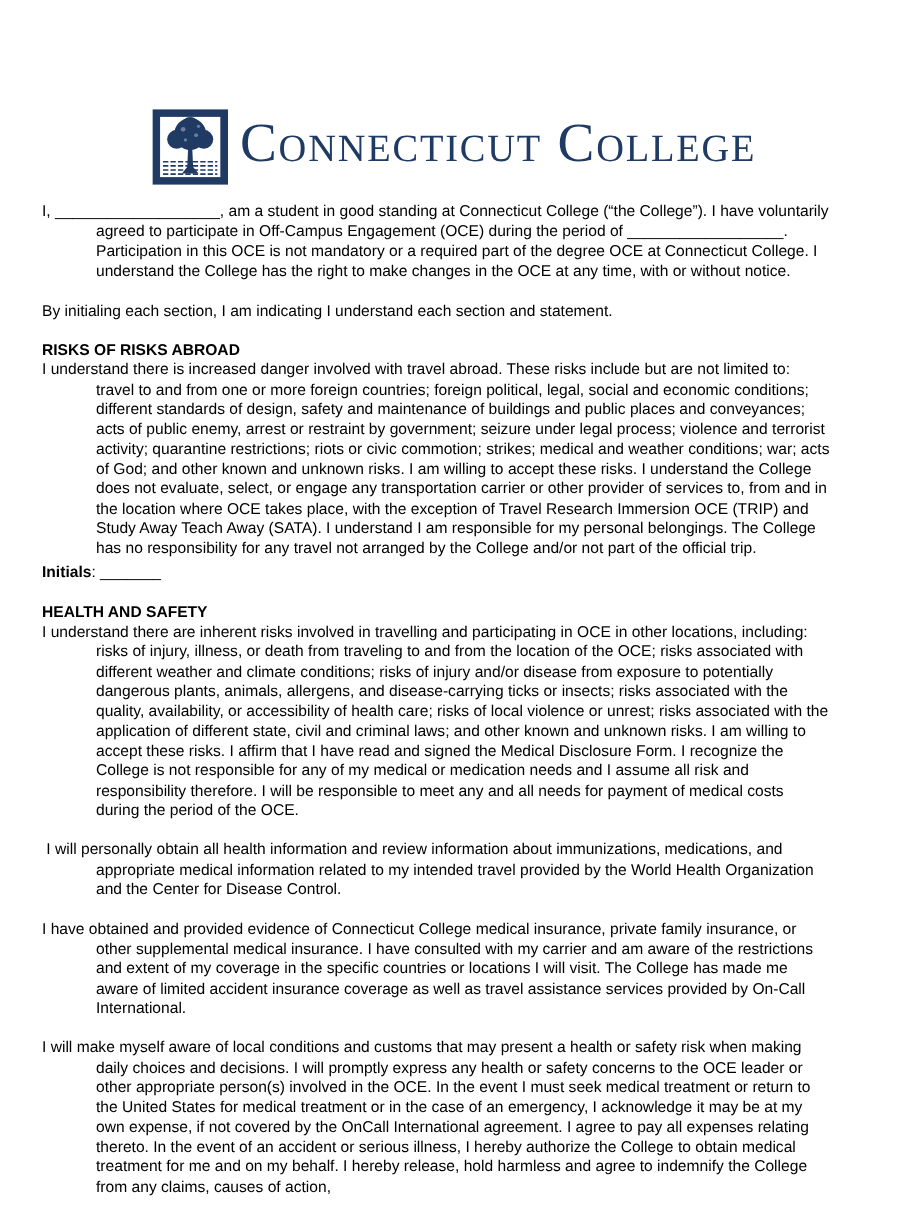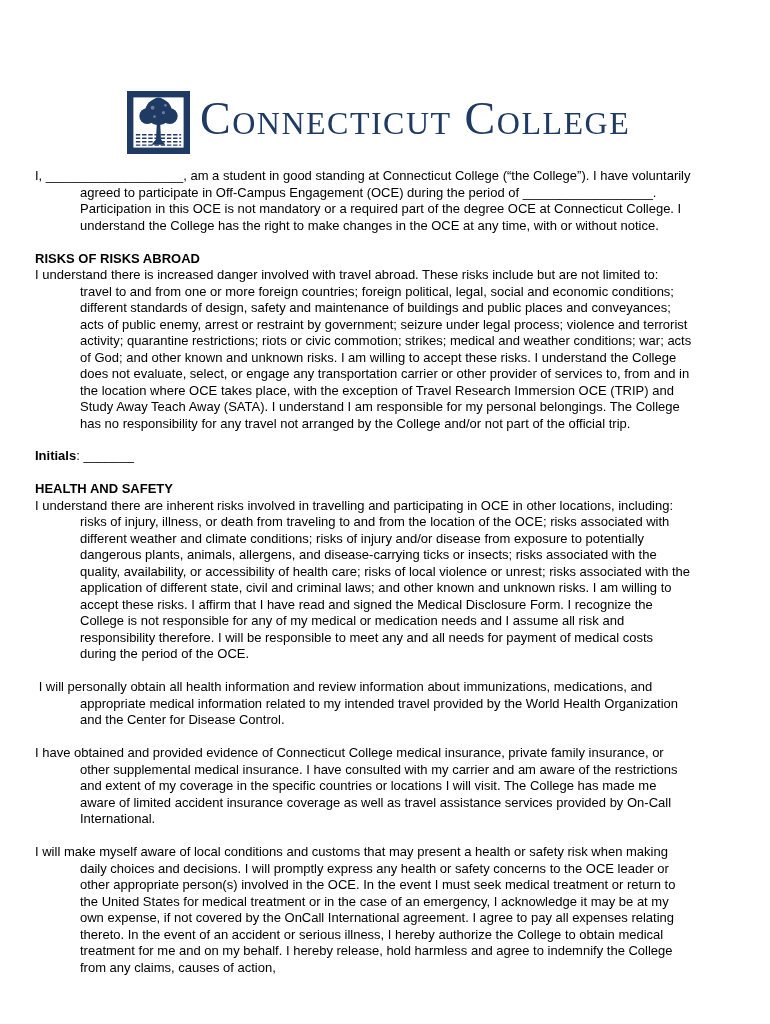--- a/index.html
+++ b/index.html
@@ -44,21 +44,21 @@
   .body-text {
     font-size: 13px;
     line-height: 16.5px;
     margin: 0 0 16.5px 0;
     white-space: pre-wrap;
   }
   .hanging {
     padding-left: 45px;
     text-indent: -45px;
   }
-  .no-gap { margin-bottom: 16px; }
+  .no-gap { margin-bottom: 4px; }
   .section-heading {
     font-size: 13px;
     font-weight: bold;
     line-height: 16.5px;
     margin: 0;
     white-space: pre-wrap;
   }
   .initials-line {
     font-size: 13px;
     line-height: 16.5px;
@@ -87,20 +87,21 @@
         <circle cx="28" cy="26" r="1.4" fill="#ffffff" opacity="0.35"></circle>
         <circle cx="39" cy="14.5" r="1.4" fill="#ffffff" opacity="0.35"></circle>
       </svg>
     </div>
     <div class="wordmark">Connecticut College</div>
   </div>
 
 
   <p class="body-text hanging">I, ___________________, am a student in good standing at Connecticut College (“the College”). I have voluntarily agreed to participate in Off-Campus Engagement (OCE) during the period of __________________. Participation in this OCE is not mandatory or a required part of the degree OCE at Connecticut College. I understand the College has the right to make changes in the OCE at any time, with or without notice.</p>
 
+  <p class="body-text">By initialing each section, I am indicating I understand each section and statement.</p>
 
   <h2 class="section-heading">RISKS OF RISKS ABROAD</h2>
   <p class="body-text hanging no-gap">I understand there is increased danger involved with travel abroad. These risks include but are not limited to: travel to and from one or more foreign countries; foreign political, legal, social and economic conditions; different standards of design, safety and maintenance of buildings and public places and conveyances; acts of public enemy, arrest or restraint by government; seizure under legal process; violence and terrorist activity; quarantine restrictions; riots or civic commotion; strikes; medical and weather conditions; war; acts of God; and other known and unknown risks. I am willing to accept these risks. I understand the College does not evaluate, select, or engage any transportation carrier or other provider of services to, from and in the location where OCE takes place, with the exception of Travel Research Immersion OCE (TRIP) and Study Away Teach Away (SATA). I understand I am responsible for my personal belongings. The College has no responsibility for any travel not arranged by the College and/or not part of the official trip.</p>
   <p class="initials-line"><span class="lbl">Initials</span><span>: _______</span></p>
 
   <h2 class="section-heading">HEALTH AND SAFETY</h2>
   <p class="body-text hanging">I understand there are inherent risks involved in travelling and participating in OCE in other locations, including: risks of injury, illness, or death from traveling to and from the location of the OCE; risks associated with different weather and climate conditions; risks of injury and/or disease from exposure to potentially dangerous plants, animals, allergens, and disease-carrying ticks or insects; risks associated with the quality, availability, or accessibility of health care; risks of local violence or unrest; risks associated with the application of different state, civil and criminal laws; and other known and unknown risks. I am willing to accept these risks. I affirm that I have read and signed the Medical Disclosure Form. I recognize the College is not responsible for any of my medical or medication needs and I assume all risk and responsibility therefore. I will be responsible to meet any and all needs for payment of medical costs during the period of the OCE.</p>
   <p class="body-text hanging"> I will personally obtain all health information and review information about immunizations, medications, and appropriate medical information related to my intended travel provided by the World Health Organization and the Center for Disease Control.</p>
   <p class="body-text hanging">I have obtained and provided evidence of Connecticut College medical insurance, private family insurance, or other supplemental medical insurance. I have consulted with my carrier and am aware of the restrictions and extent of my coverage in the specific countries or locations I will visit. The College has made me aware of limited accident insurance coverage as well as travel assistance services provided by On-Call International.</p>
   <p class="body-text hanging">I will make myself aware of local conditions and customs that may present a health or safety risk when making daily choices and decisions. I will promptly express any health or safety concerns to the OCE leader or other appropriate person(s) involved in the OCE. In the event I must seek medical treatment or return to the United States for medical treatment or in the case of an emergency, I acknowledge it may be at my own expense, if not covered by the OnCall International agreement. I agree to pay all expenses relating thereto. In the event of an accident or serious illness, I hereby authorize the College to obtain medical treatment for me and on my behalf. I hereby release, hold harmless and agree to indemnify the College from any claims, causes of action,</p>

